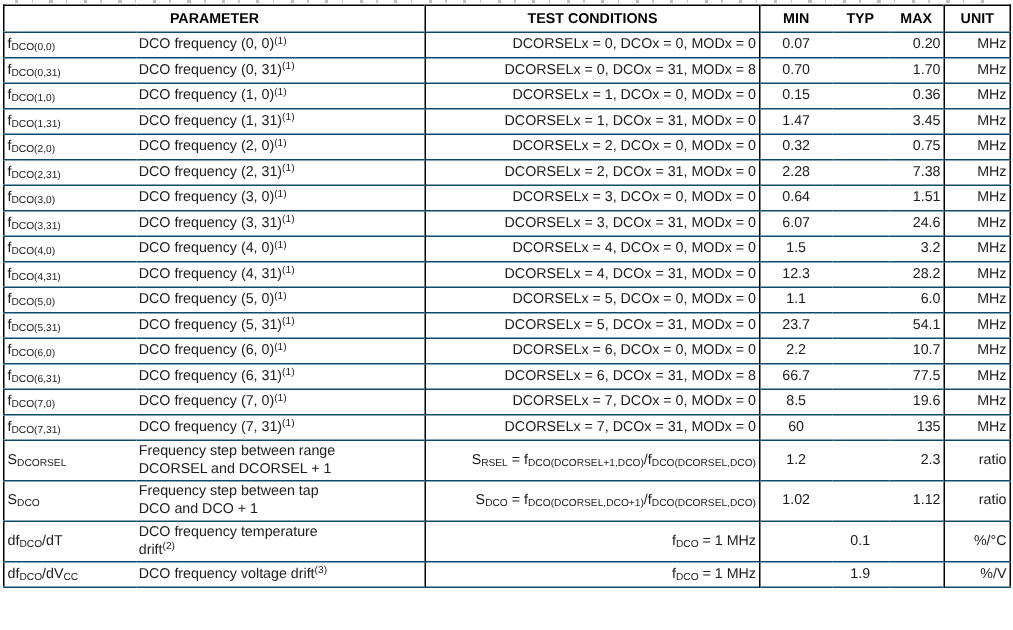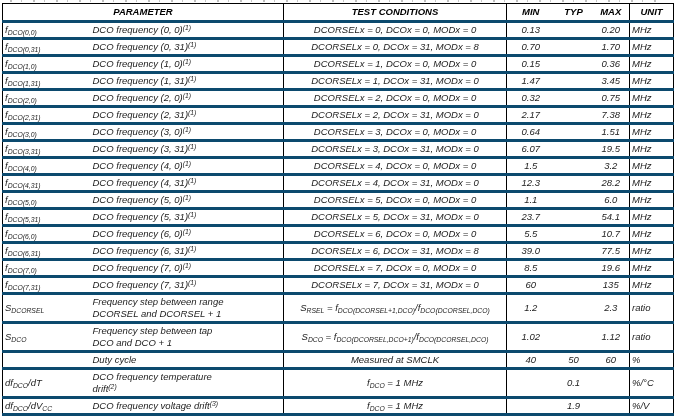--- a/index.html
+++ b/index.html
@@ -19,30 +19,30 @@
     width:671px;margin:3px 0 0 2px;
     border:1.5px solid #000;
   }
   table.spec th, table.spec td{
     padding:1px 2px;
     font-size:9.5px;line-height:12px;
     vertical-align:middle;
     overflow:hidden;
     word-wrap:normal;
   }
-  table.spec tr{border-bottom:3px solid #0c4a6e;height:17px;font-style:italic;}
+  table.spec tr{border-bottom:1px solid #0c4a6e;height:17px;}
   table.spec thead tr{height:18px;}
   th{font-weight:bold;text-align:center;color:#000;}
   .bl{border-left:1px solid #000;}
   td.sym{text-align:left;padding-left:4px;}
   td.param{text-align:left;padding-left:7px;padding-right:4px;}
-  td.cond{text-align:center;padding-left:4px;}
+  td.cond{text-align:right;padding-left:4px;}
   td.val{text-align:center;}
-  td.maxv{text-align:center;padding-right:5px;}
-  td.unit{text-align:left;}
+  td.maxv{text-align:right;padding-right:5px;}
+  td.unit{text-align:right;}
   sub{font-size:6.8px;line-height:0;vertical-align:-1.5px;letter-spacing:0;}
   sup{font-size:6.8px;line-height:0;vertical-align:3px;}
 </style>
 </head>
 <body>
 
 <div class="clip-strip"></div>
 
 <table class="spec">
   <colgroup>
@@ -62,21 +62,21 @@
       <th>TYP</th>
       <th>MAX</th>
       <th class="bl">UNIT</th>
     </tr>
   </thead>
   <tbody>
       <tr>
         <td class="sym">f<sub>DCO(0,0)</sub></td>
         <td class="param">DCO frequency (0, 0)<sup>(1)</sup></td>
         <td class="cond bl">DCORSELx = 0, DCOx = 0, MODx = 0</td>
-        <td class="val bl">0.13</td>
+        <td class="val bl">0.07</td>
         <td class="val"></td>
         <td class="maxv">0.20</td>
         <td class="unit bl">MHz</td>
       </tr>
       <tr>
         <td class="sym">f<sub>DCO(0,31)</sub></td>
         <td class="param">DCO frequency (0, 31)<sup>(1)</sup></td>
         <td class="cond bl">DCORSELx = 0, DCOx = 31, MODx = 8</td>
         <td class="val bl">0.70</td>
         <td class="val"></td>
@@ -107,41 +107,41 @@
         <td class="cond bl">DCORSELx = 2, DCOx = 0, MODx = 0</td>
         <td class="val bl">0.32</td>
         <td class="val"></td>
         <td class="maxv">0.75</td>
         <td class="unit bl">MHz</td>
       </tr>
       <tr>
         <td class="sym">f<sub>DCO(2,31)</sub></td>
         <td class="param">DCO frequency (2, 31)<sup>(1)</sup></td>
         <td class="cond bl">DCORSELx = 2, DCOx = 31, MODx = 0</td>
-        <td class="val bl">2.17</td>
+        <td class="val bl">2.28</td>
         <td class="val"></td>
         <td class="maxv">7.38</td>
         <td class="unit bl">MHz</td>
       </tr>
       <tr>
         <td class="sym">f<sub>DCO(3,0)</sub></td>
         <td class="param">DCO frequency (3, 0)<sup>(1)</sup></td>
         <td class="cond bl">DCORSELx = 3, DCOx = 0, MODx = 0</td>
         <td class="val bl">0.64</td>
         <td class="val"></td>
         <td class="maxv">1.51</td>
         <td class="unit bl">MHz</td>
       </tr>
       <tr>
         <td class="sym">f<sub>DCO(3,31)</sub></td>
         <td class="param">DCO frequency (3, 31)<sup>(1)</sup></td>
         <td class="cond bl">DCORSELx = 3, DCOx = 31, MODx = 0</td>
         <td class="val bl">6.07</td>
         <td class="val"></td>
-        <td class="maxv">19.5</td>
+        <td class="maxv">24.6</td>
         <td class="unit bl">MHz</td>
       </tr>
       <tr>
         <td class="sym">f<sub>DCO(4,0)</sub></td>
         <td class="param">DCO frequency (4, 0)<sup>(1)</sup></td>
         <td class="cond bl">DCORSELx = 4, DCOx = 0, MODx = 0</td>
         <td class="val bl">1.5</td>
         <td class="val"></td>
         <td class="maxv">3.2</td>
         <td class="unit bl">MHz</td>
@@ -170,30 +170,30 @@
         <td class="cond bl">DCORSELx = 5, DCOx = 31, MODx = 0</td>
         <td class="val bl">23.7</td>
         <td class="val"></td>
         <td class="maxv">54.1</td>
         <td class="unit bl">MHz</td>
       </tr>
       <tr>
         <td class="sym">f<sub>DCO(6,0)</sub></td>
         <td class="param">DCO frequency (6, 0)<sup>(1)</sup></td>
         <td class="cond bl">DCORSELx = 6, DCOx = 0, MODx = 0</td>
-        <td class="val bl">5.5</td>
+        <td class="val bl">2.2</td>
         <td class="val"></td>
         <td class="maxv">10.7</td>
         <td class="unit bl">MHz</td>
       </tr>
       <tr>
         <td class="sym">f<sub>DCO(6,31)</sub></td>
         <td class="param">DCO frequency (6, 31)<sup>(1)</sup></td>
         <td class="cond bl">DCORSELx = 6, DCOx = 31, MODx = 8</td>
-        <td class="val bl">39.0</td>
+        <td class="val bl">66.7</td>
         <td class="val"></td>
         <td class="maxv">77.5</td>
         <td class="unit bl">MHz</td>
       </tr>
       <tr>
         <td class="sym">f<sub>DCO(7,0)</sub></td>
         <td class="param">DCO frequency (7, 0)<sup>(1)</sup></td>
         <td class="cond bl">DCORSELx = 7, DCOx = 0, MODx = 0</td>
         <td class="val bl">8.5</td>
         <td class="val"></td>
@@ -219,29 +219,20 @@
         <td class="unit bl">ratio</td>
       </tr>
       <tr>
         <td class="sym">S<sub>DCO</sub></td>
         <td class="param">Frequency step between tap<br>DCO and DCO + 1</td>
         <td class="cond bl">S<sub>DCO</sub> = f<sub>DCO(DCORSEL,DCO+1)</sub>/f<sub>DCO(DCORSEL,DCO)</sub></td>
         <td class="val bl">1.02</td>
         <td class="val"></td>
         <td class="maxv">1.12</td>
         <td class="unit bl">ratio</td>
-      </tr>
-      <tr>
-        <td class="sym"></td>
-        <td class="param">Duty cycle</td>
-        <td class="cond bl">Measured at SMCLK</td>
-        <td class="val bl">40</td>
-        <td class="val">50</td>
-        <td class="maxv">60</td>
-        <td class="unit bl">%</td>
       </tr>
       <tr>
         <td class="sym">df<sub>DCO</sub>/dT</td>
         <td class="param">DCO frequency temperature<br>drift<sup>(2)</sup></td>
         <td class="cond bl">f<sub>DCO</sub> = 1 MHz</td>
         <td class="val bl"></td>
         <td class="val">0.1</td>
         <td class="maxv"></td>
         <td class="unit bl">%/°C</td>
       </tr>

